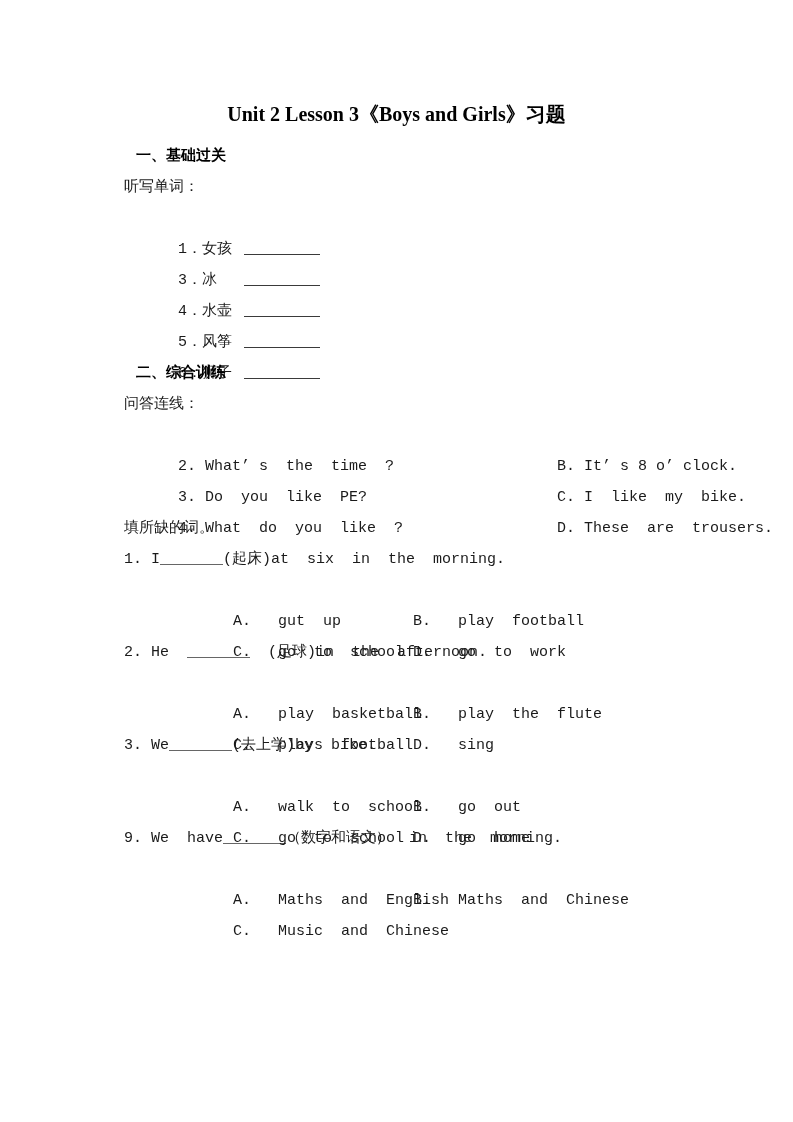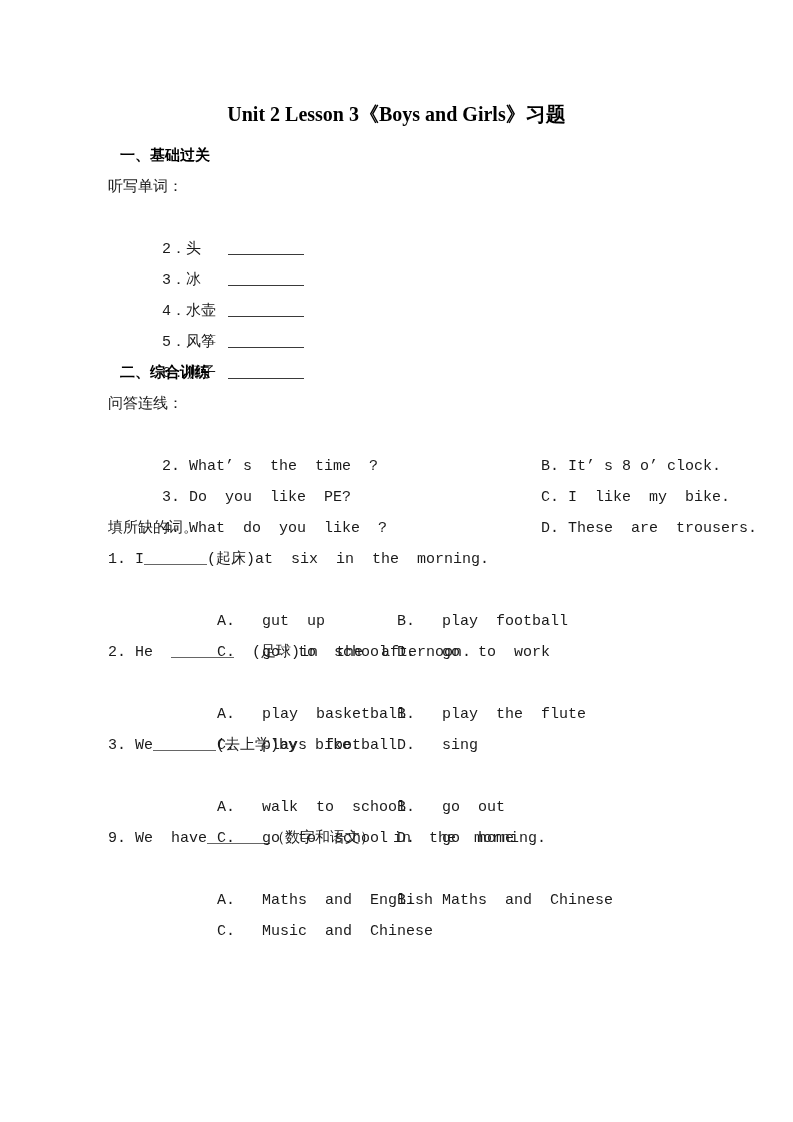--- a/index.html
+++ b/index.html
@@ -21,20 +21,21 @@
     font-weight:700;
     font-size:20px;
     line-height:28px;
     color:#000;
     white-space:pre;
   }
   .line{
     line-height:31px;
     height:31px;
     white-space:pre;
+    margin-left:16px;
   }
   .heading{
     padding-left:120px;
     font-weight:700;
     color:#000;
   }
   .sub,.item,.qa-row{padding-left:108px;}
   .opt-row{padding-left:163px;}
   .wlabel{display:inline-block;width:66px;white-space:pre;}
   .blank{
@@ -54,21 +55,21 @@
 
 <div class="page">
 
   <h1 class="title">Unit 2 Lesson 3《Boys and Girls》习题</h1>
 
   <div>
     <div class="line heading">一、基础过关</div>
     <div class="line sub">听写单词：</div>
 
     <div class="line item">
-      <span class="wlabel">2．头</span><span class="blank"></span>
+      <span class="wlabel">1．女孩</span><span class="blank"></span>
     </div>
     <div class="line item">
       <span class="wlabel">3．冰</span><span class="blank"></span>
     </div>
     <div class="line item">
       <span class="wlabel">4．水壶</span><span class="blank"></span>
     </div>
     <div class="line item">
       <span class="wlabel">5．风筝</span><span class="blank"></span>
     </div>

